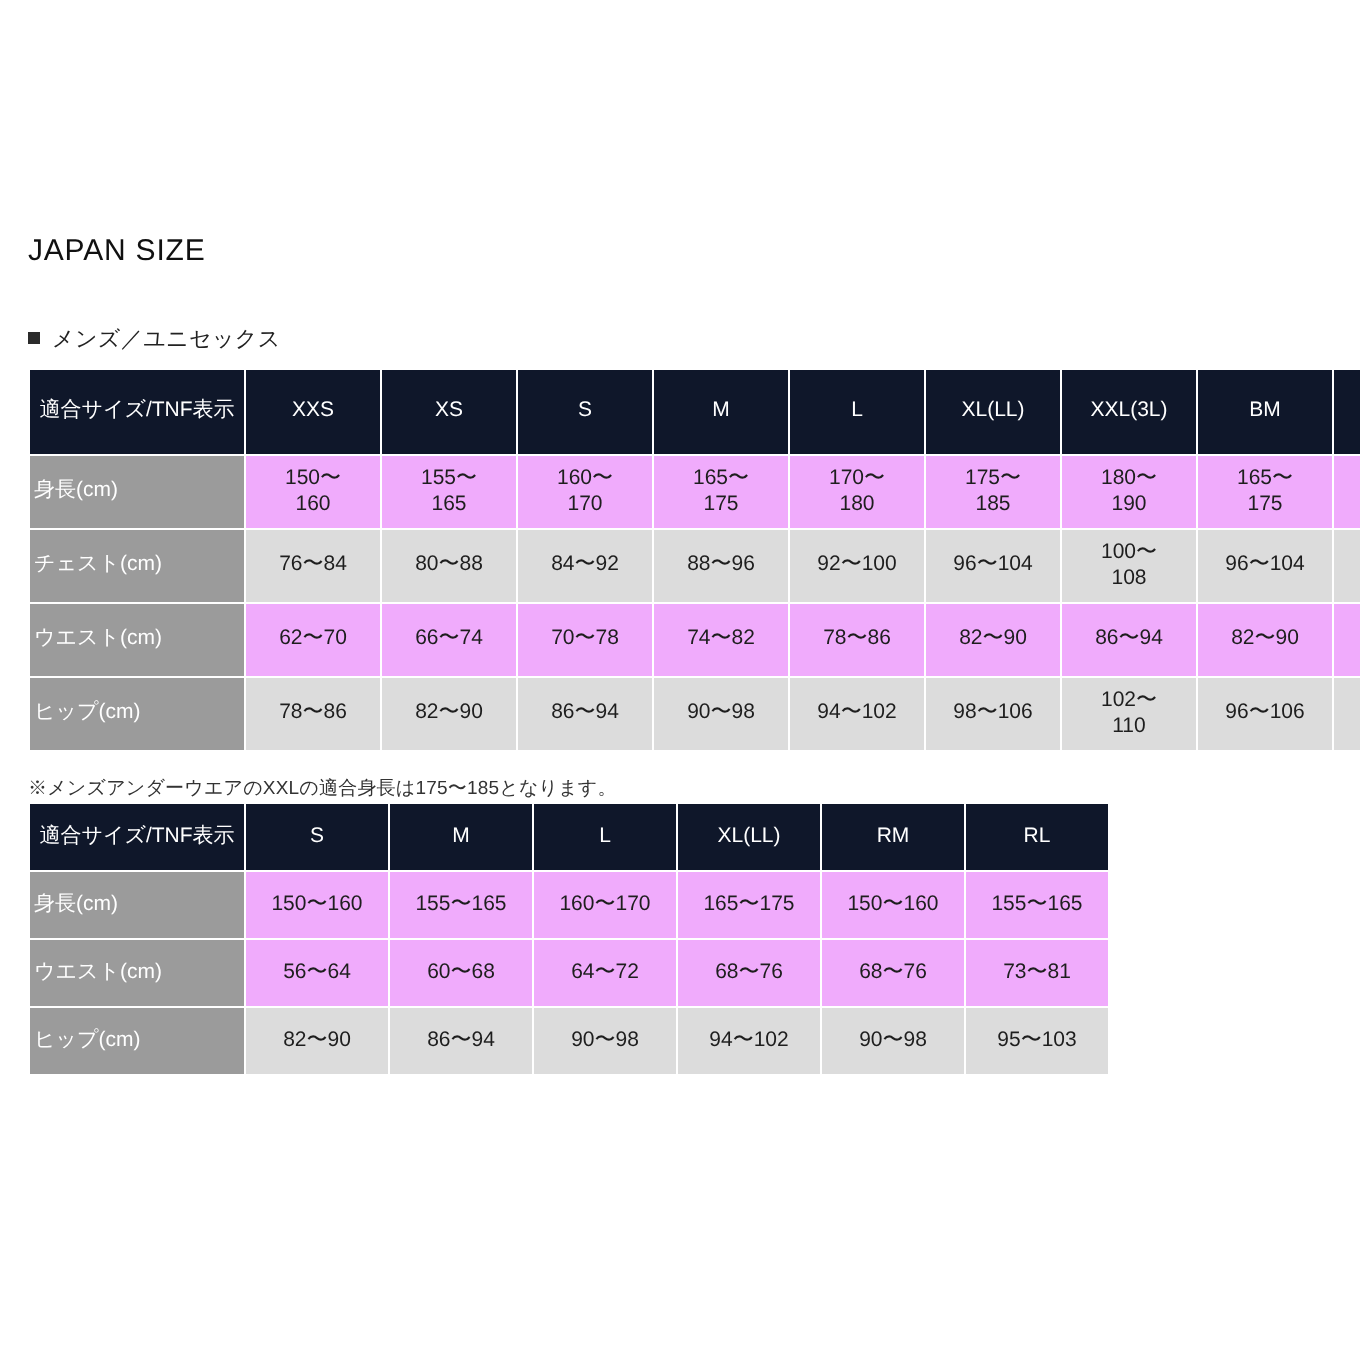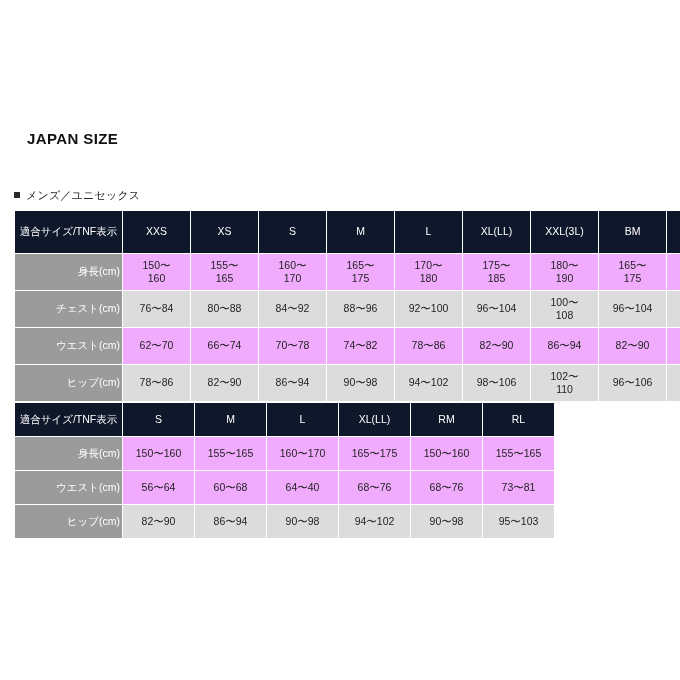--- a/index.html
+++ b/index.html
@@ -16,24 +16,24 @@
   }
   .page {
     position: relative;
     width: 680px;
     height: 680px;
     box-sizing: border-box;
     padding: 0 14px;
   }
   .title {
     font-size: 15px;
-    font-weight: bold;
+    font-weight: normal;
     letter-spacing: 0.4px;
     color: #111111;
-    margin: 13px;
+    margin: 0;
     padding-top: 117px;
   }
   .section-head {
     font-size: 11px;
     color: #222222;
     margin: 0;
     padding-top: 28px;
     padding-bottom: 7px;
     letter-spacing: 0.2px;
   }
@@ -61,21 +61,21 @@
   }
   .hdr-cell {
     background: #0f172a;
     color: #ffffff;
     font-weight: normal;
   }
   .row-label {
     background: #9b9b9b;
     color: #ffffff;
     font-weight: normal;
-    text-align: right;
+    text-align: left;
   }
   .data-light {
     background: #f0abfc;
   }
   .data-dark {
     background: #dcdcdc;
   }
   .note {
     font-size: 9.5px;
     color: #333333;
@@ -175,20 +175,21 @@
           <td class="data-dark">90〜98</td>
           <td class="data-dark">94〜102</td>
           <td class="data-dark">98〜106</td>
           <td class="data-dark">102〜<br>110</td>
           <td class="data-dark">96〜106</td>
           <td class="data-dark">102〜<br>110</td>
         </tr>
       </tbody>
   </table>
 
+  <p class="note">※メンズアンダーウエアのXXLの適合身長は175〜185となります。</p>
 
 
   <table class="ladies">
     <colgroup>
       <col class="c0">
         <col class="cx">
         <col class="cx">
         <col class="cx">
         <col class="cx">
         <col class="cx">
@@ -210,21 +211,21 @@
           <td class="data-light">155〜165</td>
           <td class="data-light">160〜170</td>
           <td class="data-light">165〜175</td>
           <td class="data-light">150〜160</td>
           <td class="data-light">155〜165</td>
         </tr>
         <tr class="r-body">
           <td class="row-label">ウエスト(cm)</td>
           <td class="data-light">56〜64</td>
           <td class="data-light">60〜68</td>
-          <td class="data-light">64〜40</td>
+          <td class="data-light">64〜72</td>
           <td class="data-light">68〜76</td>
           <td class="data-light">68〜76</td>
           <td class="data-light">73〜81</td>
         </tr>
         <tr class="r-body">
           <td class="row-label">ヒップ(cm)</td>
           <td class="data-dark">82〜90</td>
           <td class="data-dark">86〜94</td>
           <td class="data-dark">90〜98</td>
           <td class="data-dark">94〜102</td>

